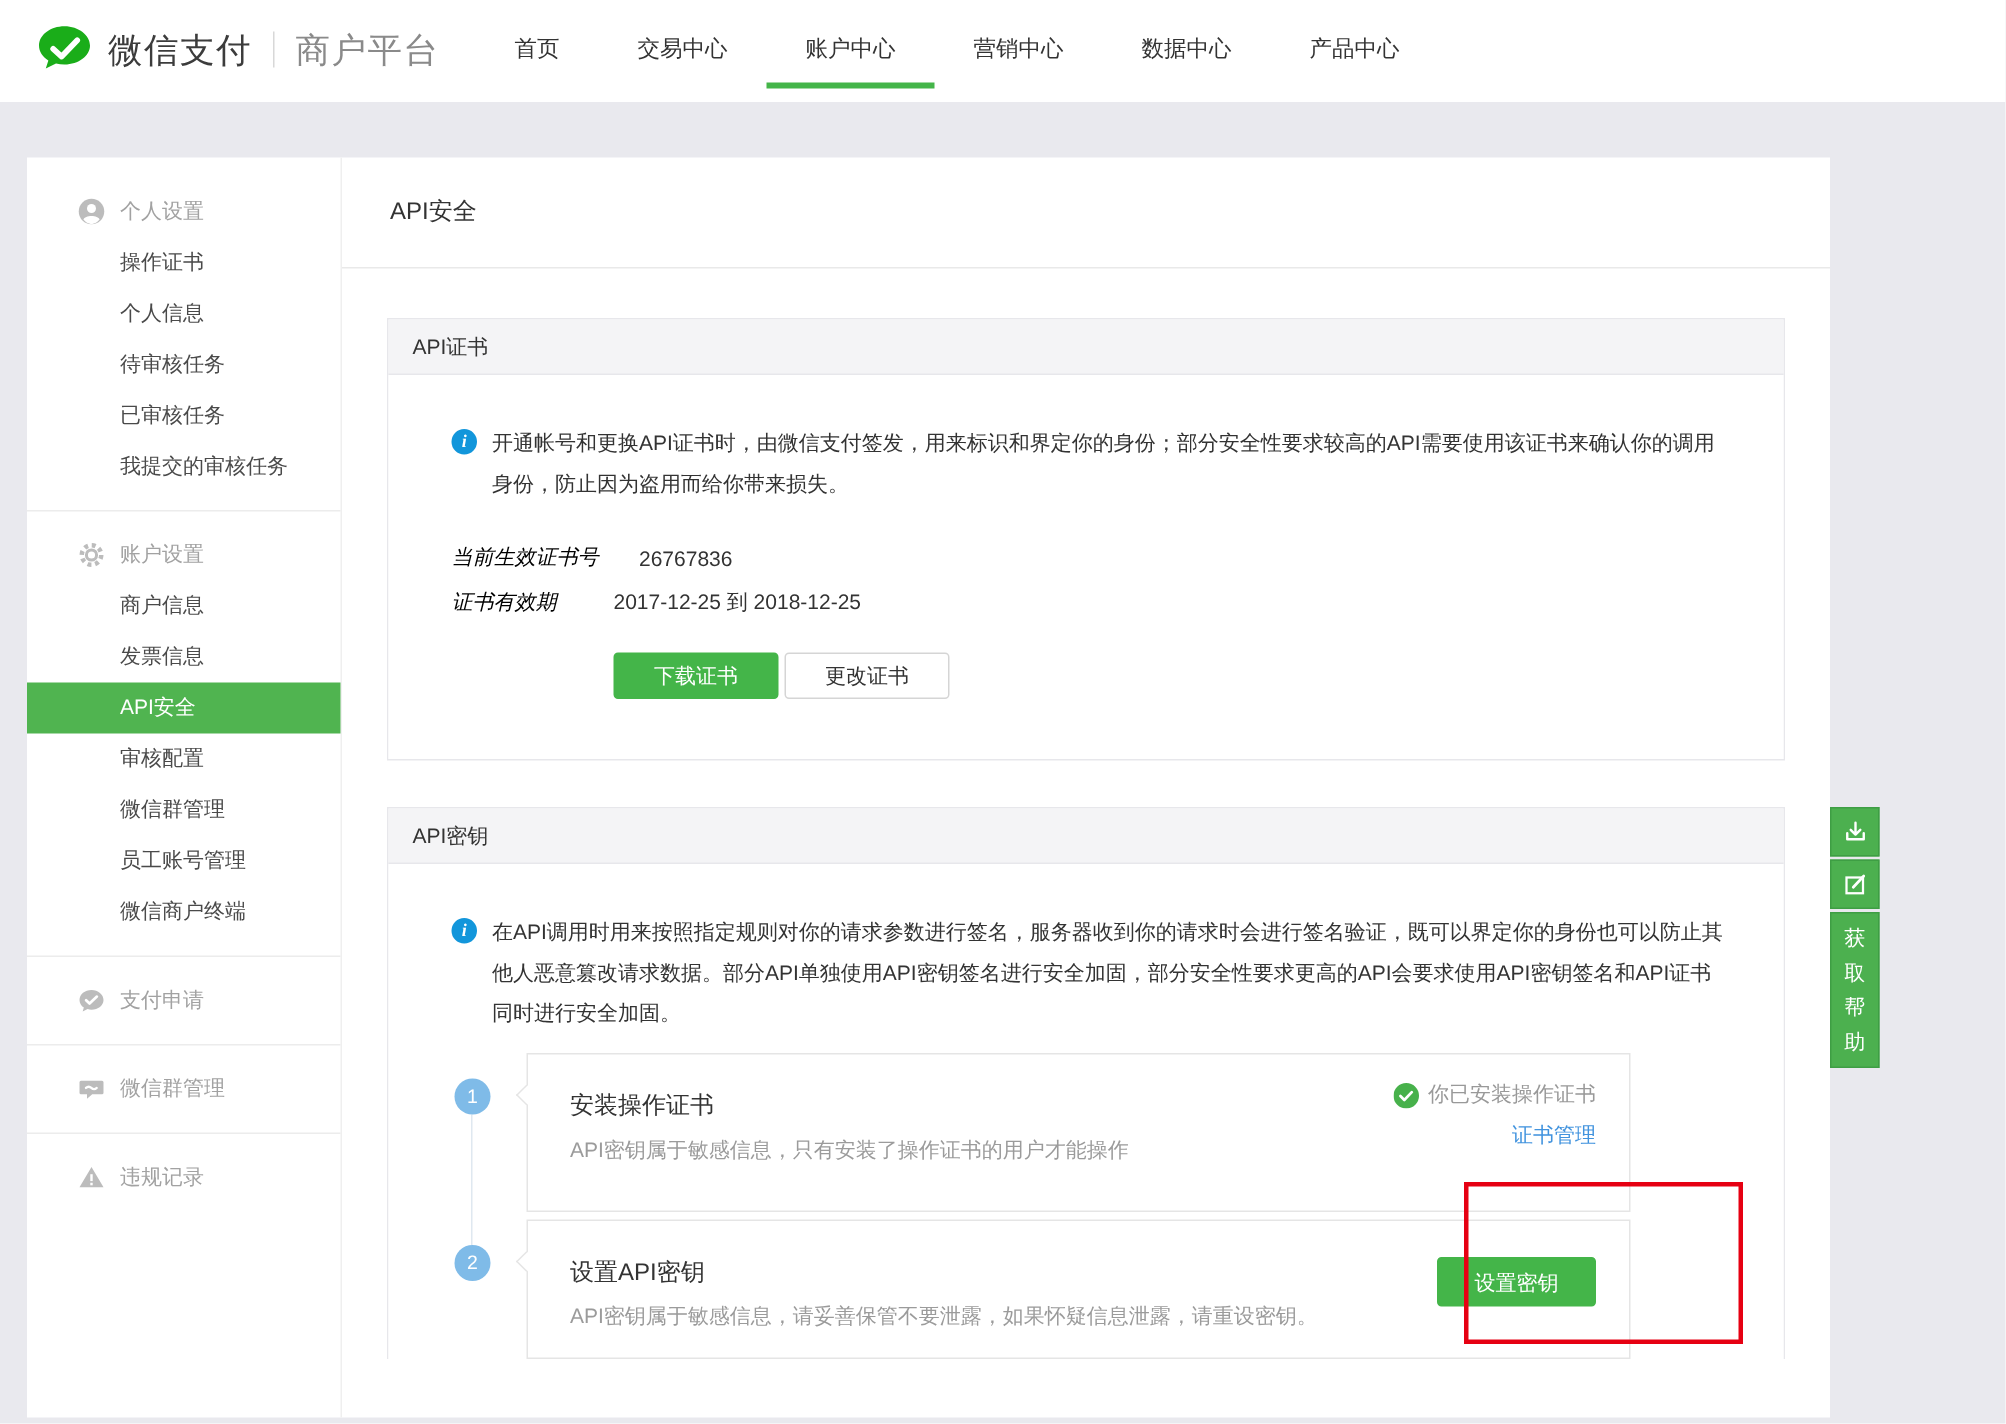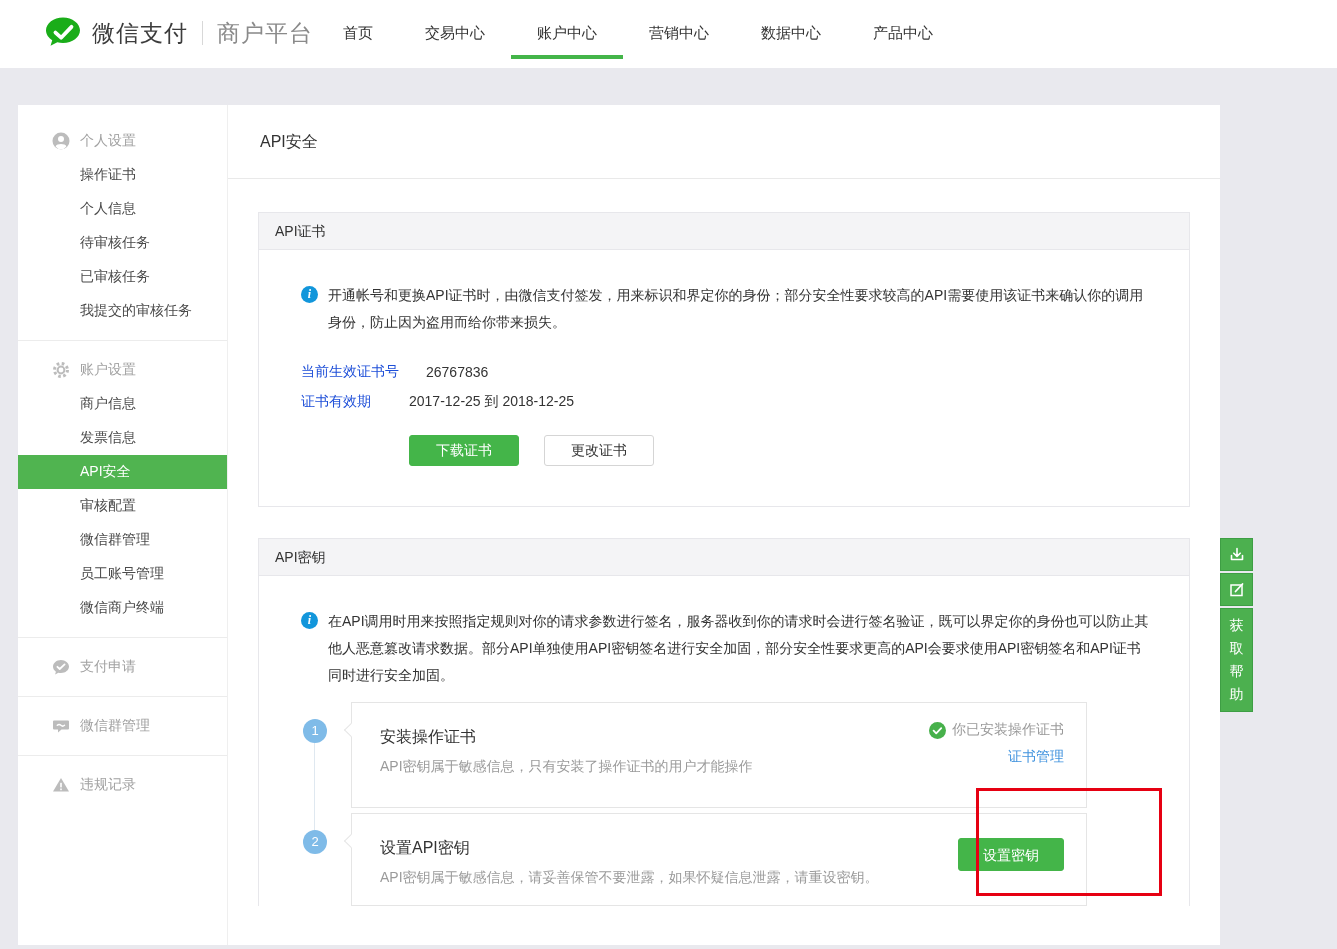--- a/index.html
+++ b/index.html
@@ -3,21 +3,21 @@
 <meta charset="utf-8">
 <style>
   * { margin:0; padding:0; box-sizing:border-box; }
   html,body { width:1337px; height:949px; overflow:hidden; }
   body {
     font-family:"Liberation Sans","DejaVu Sans",sans-serif;
     background:#e9e9ee; color:#333; position:relative; font-size:14px;
   }
   
   .header { position:absolute; left:0; top:0; width:1337px; height:68px; background:#fff; z-index:10; }
-  .logo { position:absolute; left:44px; top:16px; display:flex; align-items:center; }
+  .logo { position:absolute; left:24px; top:16px; display:flex; align-items:center; }
   .logo .brand { font-size:23px; color:#3c3c3c; margin-left:10px; letter-spacing:1px; }
   .logo .sep { width:1px; height:24px; background:#d8d8d8; margin:0 14px; }
   .logo .portal { font-size:23px; color:#8a8a8a; letter-spacing:1px; }
   .nav { position:absolute; left:317px; top:0; height:68px; display:flex; }
   .nav-item { padding:0 26px; line-height:66px; height:59px; font-size:15px; color:#333; cursor:pointer; }
   .nav-item.active { border-bottom:4px solid #44b549; }
   
   .sidebar { position:absolute; left:18px; top:105px; width:210px; height:840px; background:#fff; border-right:1px solid #efefef; padding-top:19px; }
   .srow { height:34px; display:flex; align-items:center; font-size:14px; cursor:pointer; }
   .shead { color:#a2a2a2; padding-left:34px; }
@@ -28,26 +28,26 @@
   .main { position:absolute; left:228px; top:105px; width:992px; height:840px; background:#fff; }
   .page-header { height:74px; line-height:74px; padding-left:32px; font-size:16px; color:#333; border-bottom:1px solid #e9e9e9; }
   .section { margin:33px 30px 0 30px; border:1px solid #e7e7eb; }
   .section + .section { margin-top:31px; border-bottom:none; }
   .sec-header { background:#f4f4f6; border-bottom:1px solid #e7e7eb; height:37px; line-height:37px; padding-left:16px; font-size:14px; color:#333; }
   .sec-body { background:#fff; padding:32px 0 40px 42px; }
   .inforow { display:flex; }
   .inforow .itext { width:822px; line-height:27px; color:#333; margin-left:10px; }
   .info-icon { width:17px; height:17px; border-radius:50%; background:#1296db; color:#fff; font-size:12px; line-height:17px; text-align:center; font-family:"Liberation Serif",serif; font-weight:bold; flex:0 0 17px; margin-top:4px; font-style:italic; }
   .kvrow { display:flex; align-items:center; }
-  .kvrow .k { width:108px; color:#1d4ed8; }
+  .kvrow .k { width:108px; color:#000000;font-style:italic; }
   .kvrow .v { color:#333; }
   .btnrow { margin-top:24px; margin-left:108px; display:flex; }
   .btn { display:inline-block; height:31px; line-height:29px; padding:0 26px; font-size:14px; border-radius:3px; text-align:center; cursor:pointer; }
   .btn-green { background:#44b549; border:1px solid #44b549; color:#fff; }
-  .btn-plain { background:#fff; border:1px solid #d5d5d5; color:#333; margin-left:25px; }
+  .btn-plain { background:#fff; border:1px solid #d5d5d5; color:#333; margin-left:4px; }
   
   .steps { position:relative; margin-top:13px; }
   .connector { position:absolute; left:13px; top:41px; width:1px; height:87px; background:#dfe8f0; }
   .step { position:relative; }
   .step .num { position:absolute; left:2px; top:17px; width:24px; height:24px; border-radius:50%; background:#7fbbe8; color:#fff; text-align:center; line-height:24px; font-size:13px; z-index:2; }
   .stepbox { margin-left:50px; margin-right:102px; border:1px solid #e5e5e5; background:#fff; position:relative; padding:24px 24px 0 28px; }
   .stepbox.h1 { height:106px; margin-bottom:5px; }
   .stepbox.h2 { height:93px; }
   .notch { position:absolute; left:-6px; top:22px; width:10px; height:10px; background:#fff; border-left:1px solid #e5e5e5; border-bottom:1px solid #e5e5e5; transform:rotate(45deg); }
   .stitle { font-size:16px; color:#333; }

